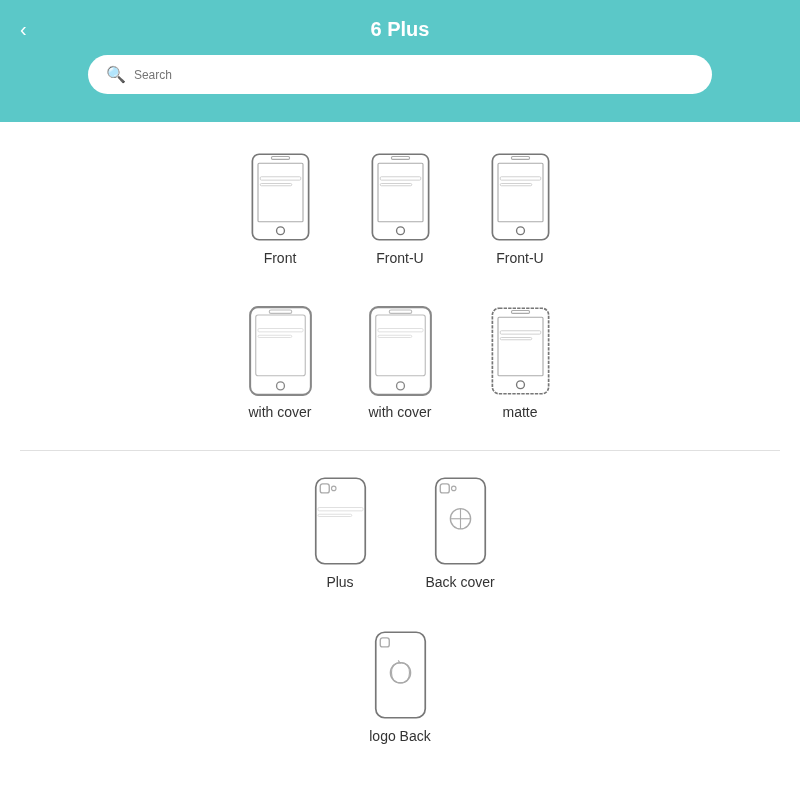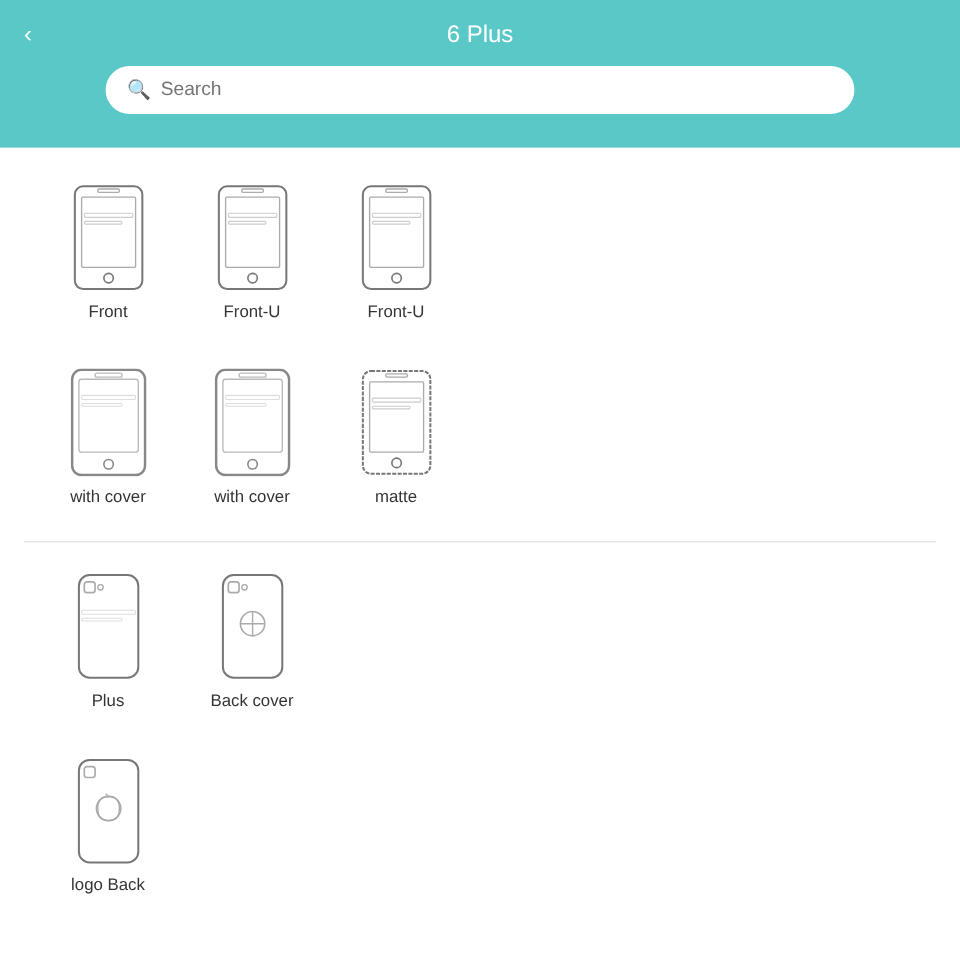--- a/index.html
+++ b/index.html
@@ -17,21 +17,21 @@
       padding: 18px 0 28px 0;
       display: flex;
       flex-direction: column;
       align-items: center;
       position: relative;
     }
 
     .header-title {
       color: white;
       font-size: 20px;
-      font-weight: 400;
+      font-weight: 700;
       margin-bottom: 14px;
     }
 
     .back-btn {
       position: absolute;
       left: 20px;
       top: 18px;
       color: white;
       font-size: 20px;
       cursor: pointer;
@@ -48,36 +48,36 @@
     }
 
     .search-icon-sym {
       color: #aaa;
       font-size: 16px;
     }
 
     .search-input {
       border: none;
       outline: none;
-      font-size: 16px;
+      font-size: 12px;
       color: #aaa;
       background: transparent;
       width: 100%;
     }
 
     .content {
       background: white;
       padding: 20px 0;
       overflow-y: auto;
       height: calc(800px - 100px);
     }
 
     .grid-section {
       display: flex;
-      justify-content: flex-start;
+      justify-content: center;
       padding: 10px 30px 20px 30px;
       flex-wrap: wrap;
     }
 
     .grid-item {
       display: flex;
       flex-direction: column;
       align-items: center;
       width: 120px;
       margin-bottom: 10px;

